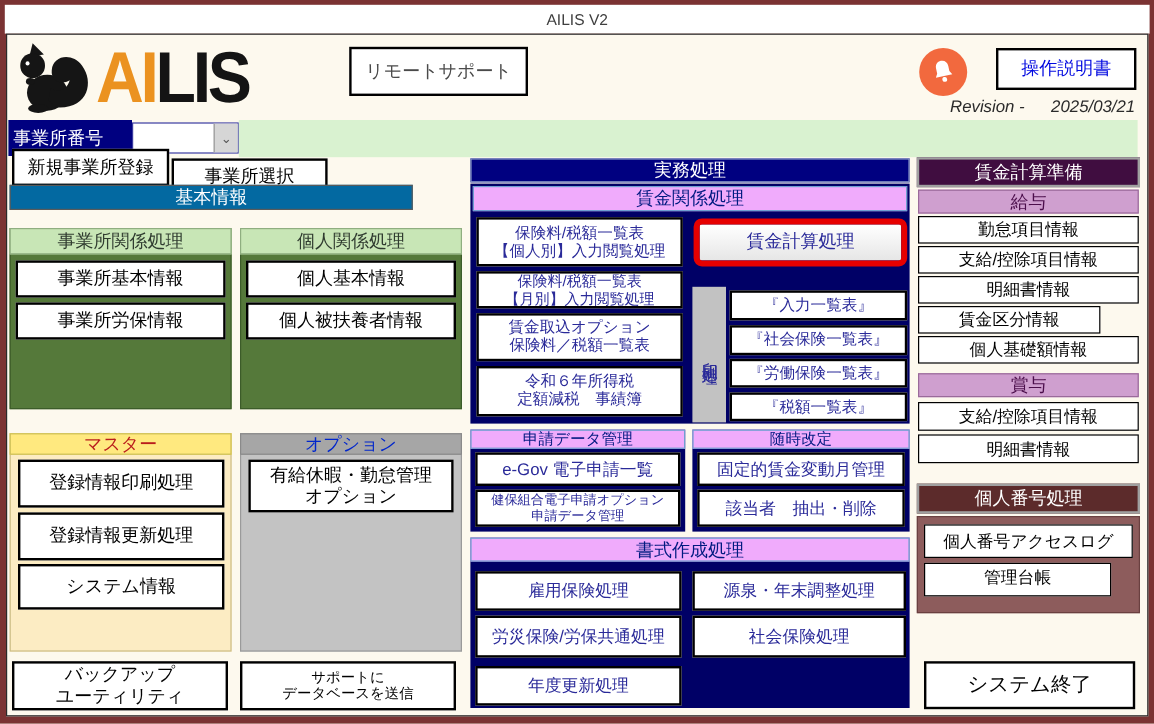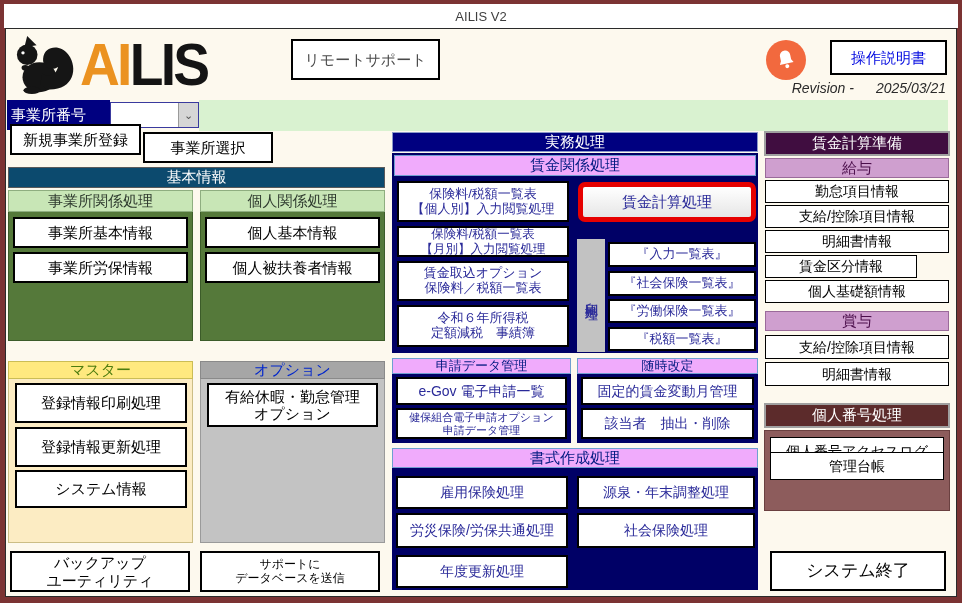--- a/index.html
+++ b/index.html
@@ -27,25 +27,25 @@
                 font-size:15px;display:flex;align-items:center;padding-left:4px;}
   .combo{left:110px;top:102px;width:89px;height:26px;background:#fff;border:1px solid #3a3a9e;display:flex;}
   .combo-field{flex:1;font-size:13px;}
   .combo-arrow{width:19px;background:#d6d6d6;border-left:1px solid #9a9a9a;display:flex;
                align-items:center;justify-content:center;color:#555;font-size:11px;}
   .green-bar{left:199px;top:100px;width:749px;height:31px;background:#d9f2d0;}
   
   .hdr{display:flex;align-items:center;justify-content:center;font-size:15px;}
   
   .btn-top{font-size:15px;}
-  .basic-hdr{left:8px;top:167px;width:377px;height:21px;background:#0c4a6e;color:#fff;border:1px solid #5a5a5a;}
+  .basic-hdr{left:8px;top:154px;width:336px;height:21px;background:#0369a1;color:#fff;border:1px solid #5a5a5a;}
   .panel-green{background:#55793a;border:1px solid #3c5c29;}
   .sub-green{background:#c8e6b6;color:#303c30;border:1px solid #8fae80;}
   .panel-yellow{background:#fcecc3;border:1px solid #cbbd85;}
-  .hdr-yellow{background:#ffe97f;color:#4d7c0f;border:1px solid #cbbd55;}
+  .hdr-yellow{background:#ffe97f;color:#b91c1c;border:1px solid #cbbd55;}
   .panel-gray{background:#c3c3c3;border:1px solid #9a9a9a;}
   .hdr-gray{background:#a6a6a6;color:#0026cc;border:1px solid #8a8a8a;}
   
   .navy{background:#000066;}
   .hdr-navy{background:#000080;color:#ffffff;border:1px solid #8a9ac8;}
   .hdr-blue{background:#f0abfc;color:#001a80;border:1px solid #6f9fd0;}
   .btn-mid{border:2px solid #000;color:#2a2a99;font-size:13px;}
   .print-vert{background:#c2c2c2;color:#2a2a99;font-size:13px;writing-mode:vertical-rl;
               text-orientation:upright;display:flex;align-items:center;justify-content:center;letter-spacing:2px;}
   .wage-calc{border:5px solid #e60000;border-radius:7px;background:linear-gradient(#ffffff,#e6e6e6);
@@ -183,17 +183,17 @@
   <div class="abs btn btn-right" style="left:765px;top:255px;width:152px;height:23px;">賃金区分情報</div>
   <div class="abs btn btn-right" style="left:765px;top:280px;width:184px;height:23px;">個人基礎額情報</div>
 
   <div class="abs hdr hdr-purple" style="left:765px;top:311px;width:184px;height:20px;">賞与</div>
   <div class="abs btn btn-right" style="left:765px;top:335px;width:184px;height:24px;">支給/控除項目情報</div>
   <div class="abs btn btn-right" style="left:765px;top:362px;width:184px;height:24px;">明細書情報</div>
 
   <div class="abs hdr hdr-maroon" style="left:764px;top:403px;width:186px;height:25px;">個人番号処理</div>
   <div class="abs panel-maroon" style="left:764px;top:430px;width:186px;height:81px;"></div>
   <div class="abs btn btn-right" style="left:770px;top:437px;width:174px;height:28px;">個人番号アクセスログ</div>
-  <div class="abs btn btn-right" style="left:770px;top:452px;width:174px;height:28px;">管理台帳</div>
+  <div class="abs btn btn-right" style="left:770px;top:469px;width:156px;height:28px;font-family:Liberation Mono, monospace;">管理台帳</div>
 
   <div class="abs btn exit" style="left:770px;top:551px;width:176px;height:40px;">システム終了</div>
 
 </div>
 
 </body></html>

